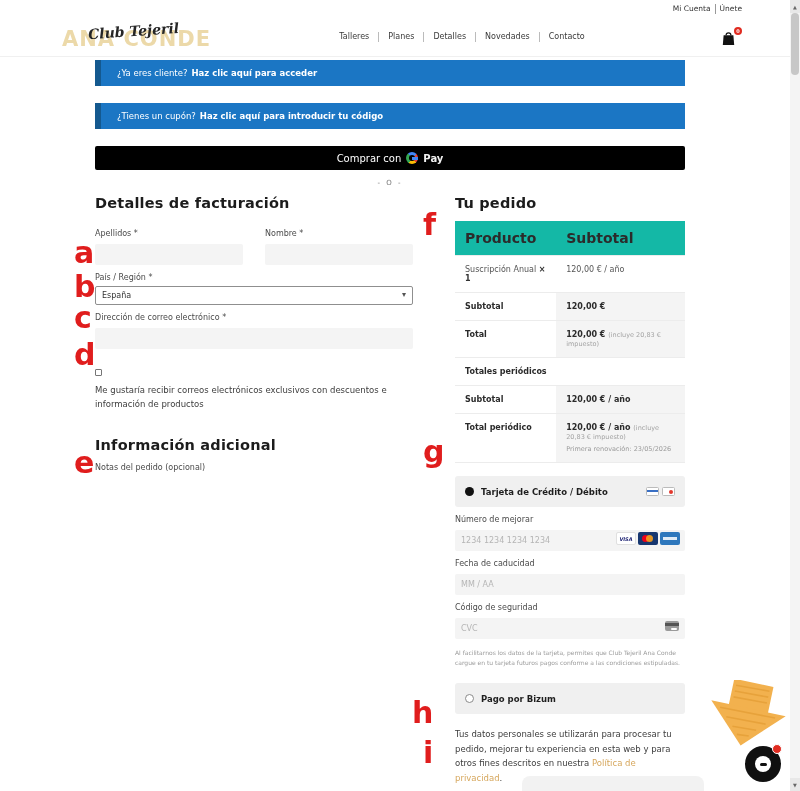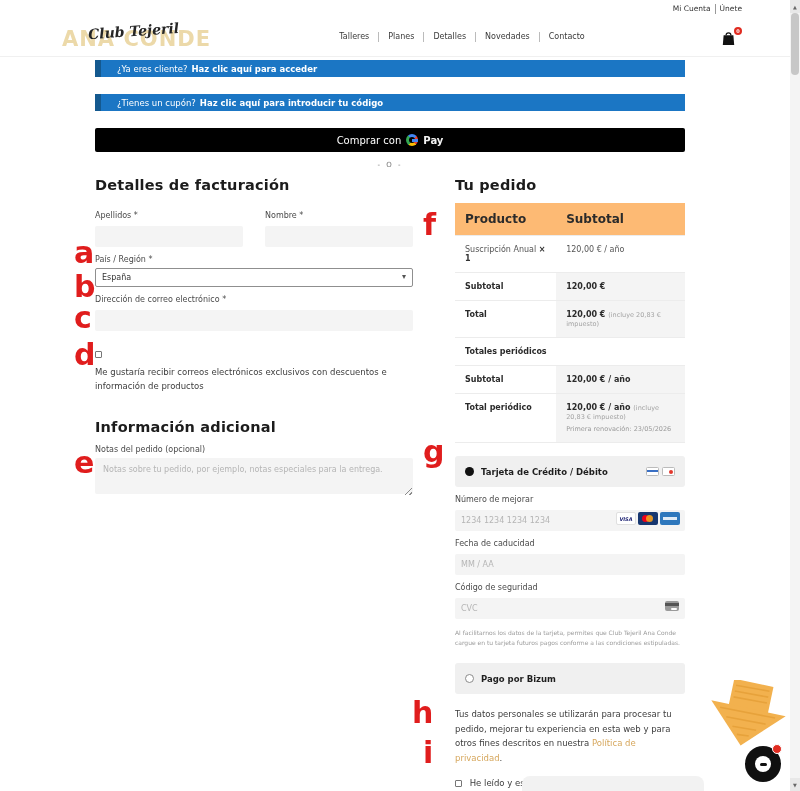--- a/index.html
+++ b/index.html
@@ -25,21 +25,21 @@
   .nav-item { font-size:8px; color:#3a3a3a; text-decoration:none; padding:0 9px; line-height:10px; }
   .nav-item + .nav-item { border-left:1px solid #bbb; }
   .cart { position:relative; width:18px; height:18px; cursor:pointer; margin-left:10px; }
   .cart svg { width:13px; height:15px; position:absolute; left:0; bottom:0; }
   .cart-badge { position:absolute; right:-2px; top:-1px; background:#e02b20; color:#fff;
                 font-size:5px; width:8px; height:8px; border-radius:50%; display:flex;
                 align-items:center; justify-content:center; font-weight:bold; }
 
   
   main { padding:3px 0 0 95px; width:685px; }
-  .notice { width:590px; height:17px; background:#1b76c4; border-left:6px solid #14598f;
+  .notice { width:590px; height:26px; background:#1b76c4; border-left:6px solid #14598f;
             display:flex; align-items:center; padding-left:16px; color:#fff; font-size:8.5px;
             margin-bottom:17px; }
   .notice-link { color:#fff; font-weight:bold; text-decoration:none; margin-left:4px; cursor:pointer; }
   .gpay { width:590px; height:24px; background:#000; border:none; border-radius:2px; color:#fff;
           display:flex; align-items:center; justify-content:center; gap:5px; font-size:10px;
           font-family:inherit; cursor:pointer; margin-top:2px; }
   .gicon { width:12px; height:12px; border-radius:50%; position:relative; flex:0 0 auto;
            background:conic-gradient(from -40deg,#4285f4 0 90deg,#ea4335 90deg 180deg,
            #fbbc05 180deg 250deg,#34a853 250deg 360deg); }
   .gicon::before { content:""; position:absolute; left:3px; top:3px; width:6px; height:6px;
@@ -78,21 +78,21 @@
   textarea.notes { width:100%; height:36px; background:#f4f4f4; border:none; border-radius:2px;
                    font-size:8px; padding:7px 8px; font-family:inherit; resize:none; color:#333; }
   .resize-handle { position:absolute; right:1px; bottom:3px; width:8px; height:8px;
       background:repeating-linear-gradient(135deg,#8a8a8a 0 1px,transparent 1px 3px);
       clip-path:polygon(100% 0,100% 100%,0 100%); }
 
   
   .order-table { width:100%; border-collapse:collapse; margin-top:10px; font-size:8px; }
   .order-table th, .order-table td { text-align:left; padding:9px 10px; border-bottom:1px solid #ececec;
       vertical-align:top; color:#2b2b2b; }
-  .order-table thead th { background:#fdba74; font-weight:bold; font-size:12px; }
+  .order-table thead th { background:#14b8a6; font-weight:bold; font-size:14px; }
   .order-table td.val { background:#f4f4f4; font-weight:bold; }
   .order-table .plain td { background:#fff; font-weight:normal; color:#555; }
   .order-table th.rowlabel { font-weight:bold; width:44%; }
   .order-table .note { font-weight:normal; color:#a3a3a3; font-size:6.5px; }
   .order-table .subnote { display:block; font-weight:normal; color:#9a9a9a; font-size:6.5px; margin-top:4px; }
   .qty { font-weight:bold; color:#333; }
 
   
   .pay-box { margin-top:13px; background:#f0f0f0; border-radius:3px; height:31px; display:flex;
              align-items:center; padding:0 10px; gap:7px; cursor:pointer; }
@@ -227,24 +227,20 @@
         <input class="tinput" type="text" style="">
 
         <div class="optin">
           <span class="cbx"></span>
           <div class="optin-text">Me gustaría recibir correos electrónicos exclusivos con descuentos e información de productos</div>
         </div>
 
         <div class="addl">
           <h2 class="section">Información adicional</h2>
           <label class="flabel">Notas del pedido (opcional)</label>
-          <div class="notes-wrap">
-            <textarea class="notes" placeholder="Notas sobre tu pedido, por ejemplo, notas especiales para la entrega." style=""></textarea>
-            <span class="resize-handle"></span>
-          </div>
         </div>
       </div>
 
       <div class="col-right">
         <h2 class="section">Tu pedido</h2>
 
         <table class="order-table">
           <thead>
             <tr>
               <th>Producto</th>

